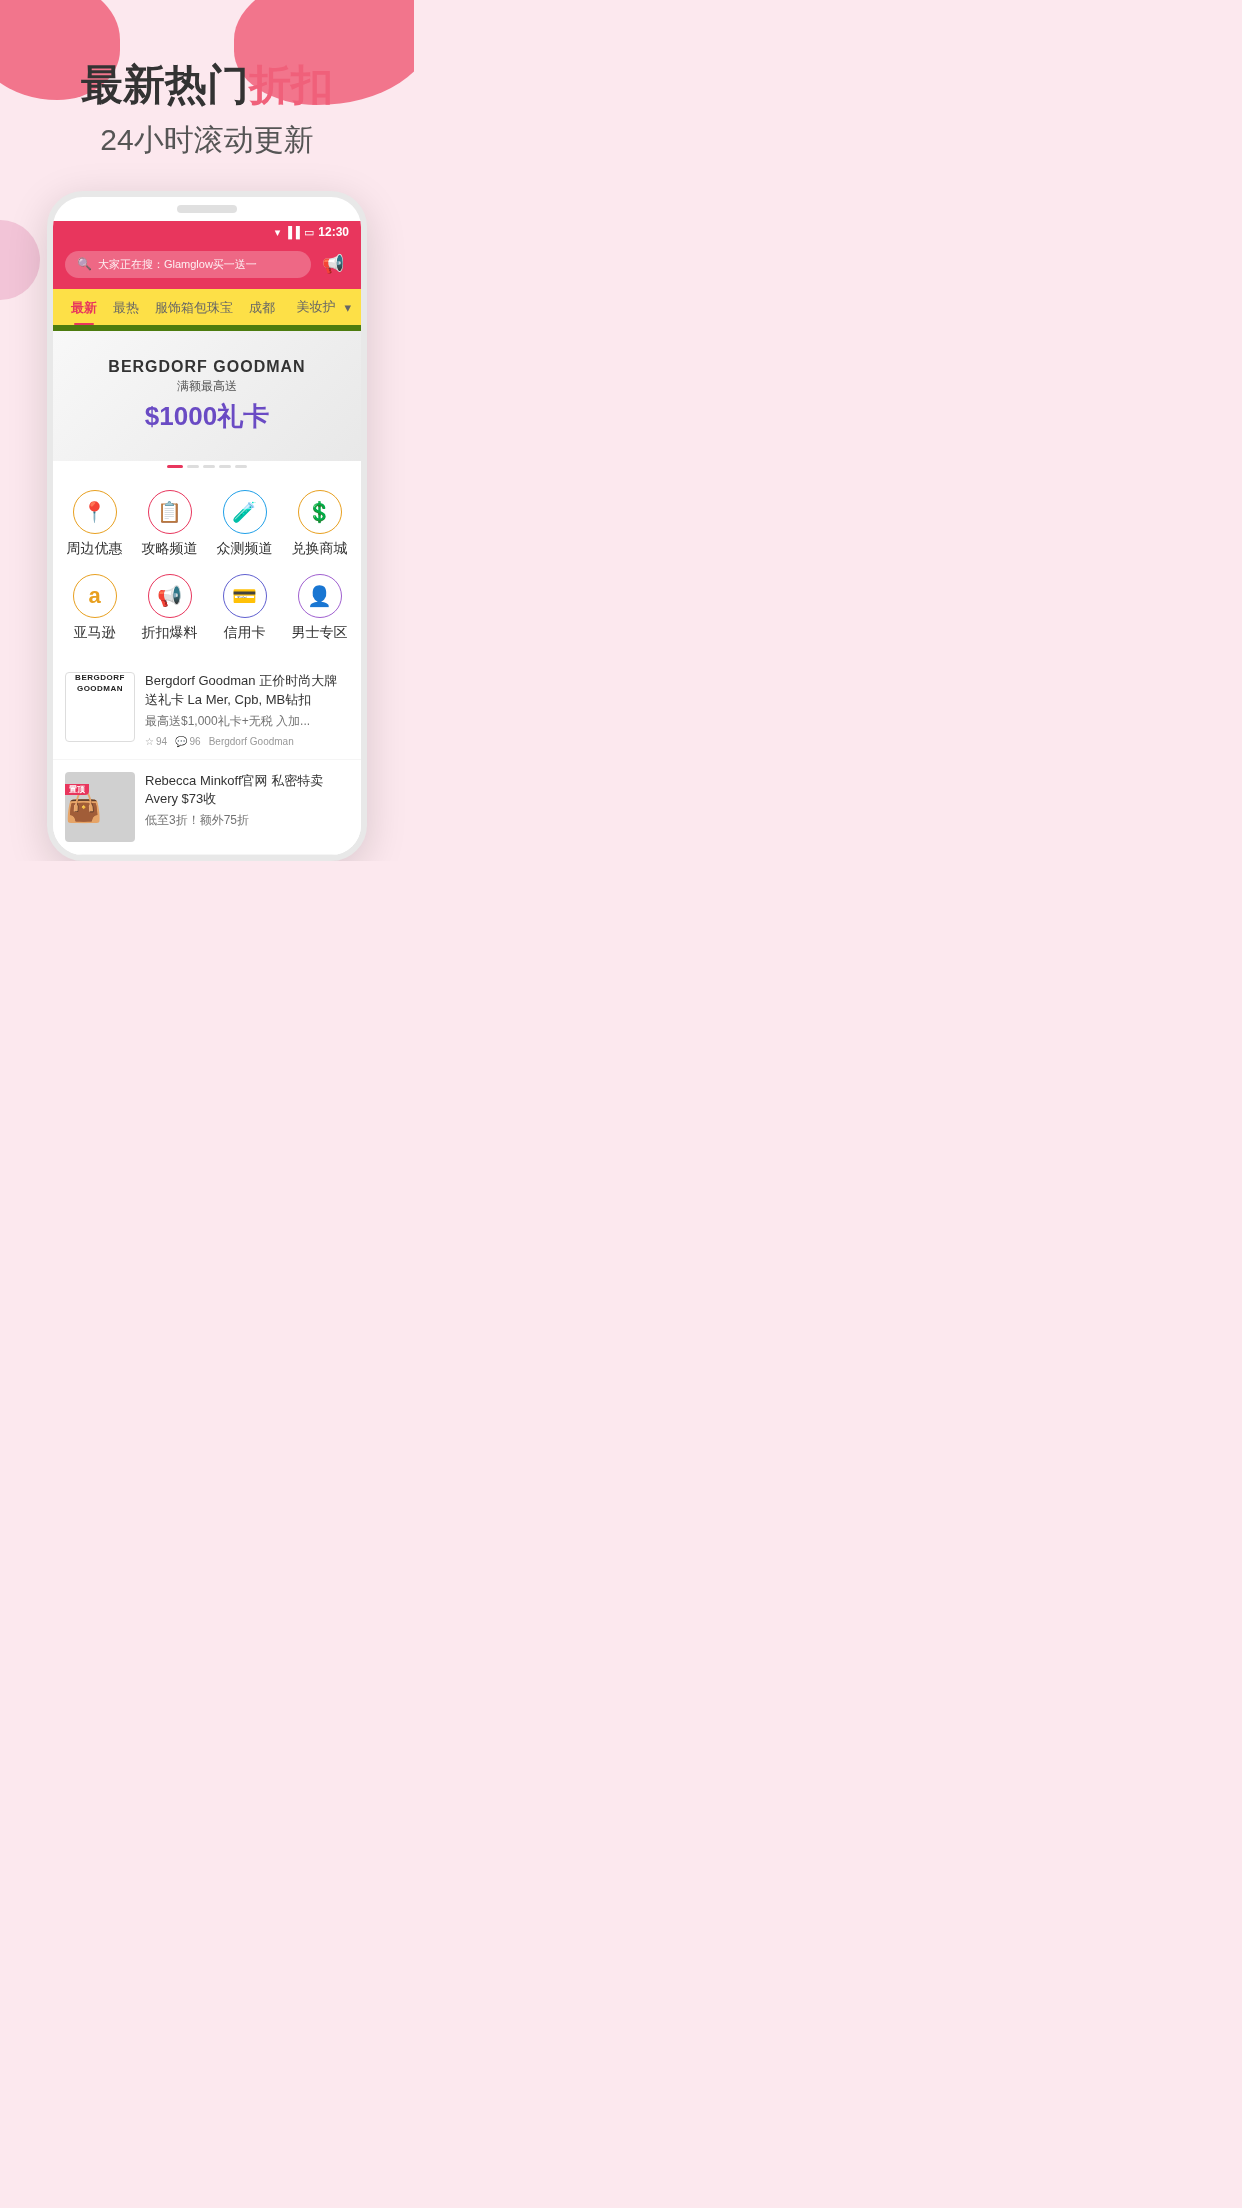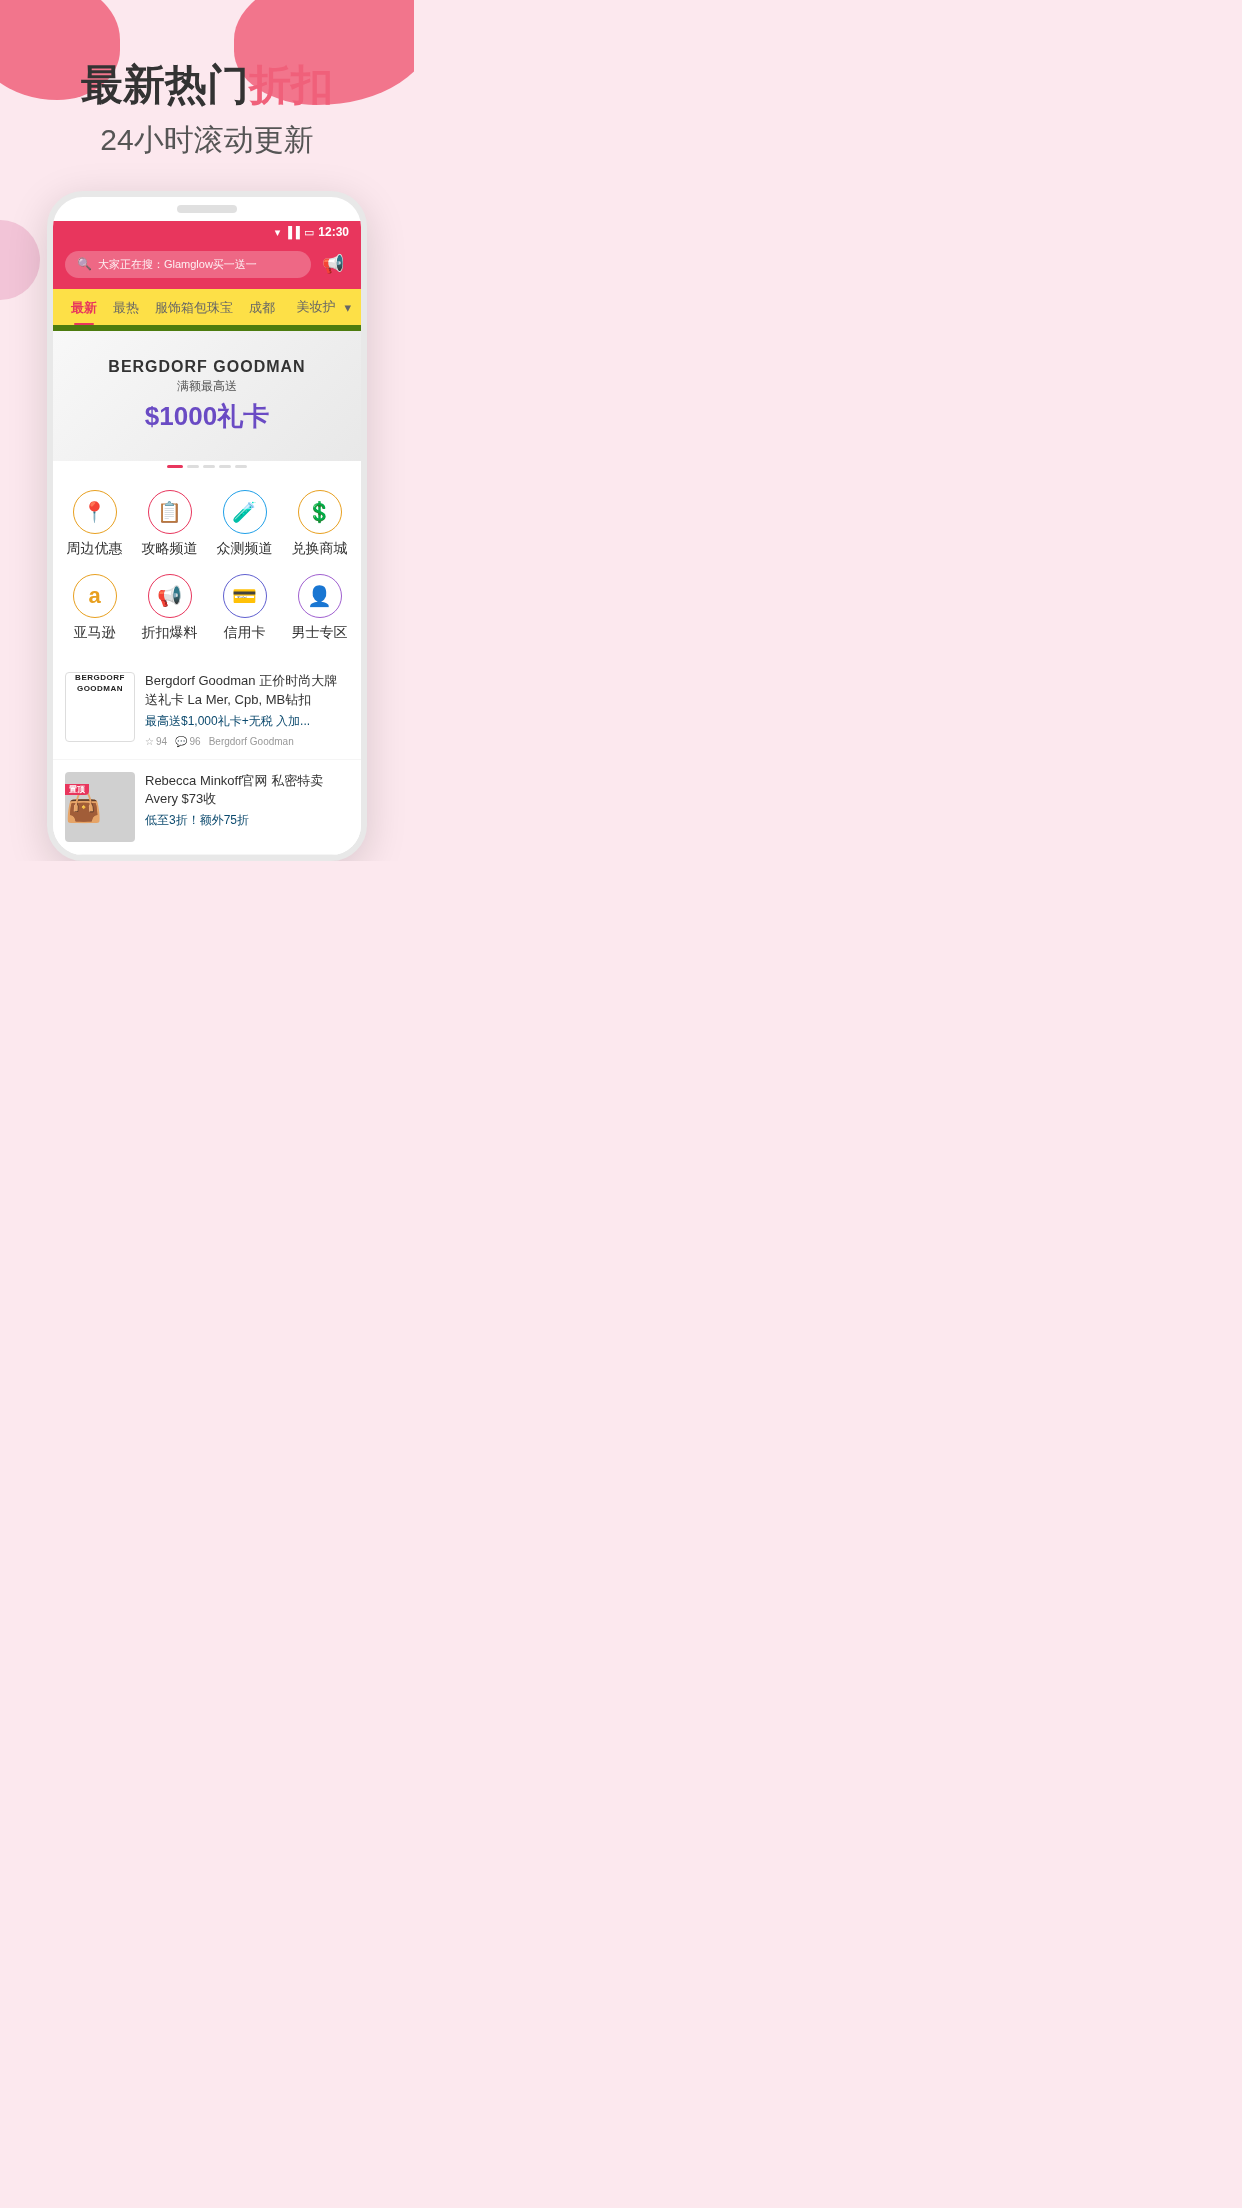--- a/index.html
+++ b/index.html
@@ -331,21 +331,21 @@
       flex: 1;
     }
     .deal-title {
       font-size: 13px;
       color: #333;
       line-height: 1.4;
       margin-bottom: 4px;
     }
     .deal-price {
       font-size: 12px;
-      color: #0c4a6e;
+      color: #737373;
       margin-bottom: 6px;
     }
     .deal-meta {
       display: flex;
       align-items: center;
       gap: 8px;
       font-size: 10px;
       color: #999;
     }
     .deal-meta-item {

